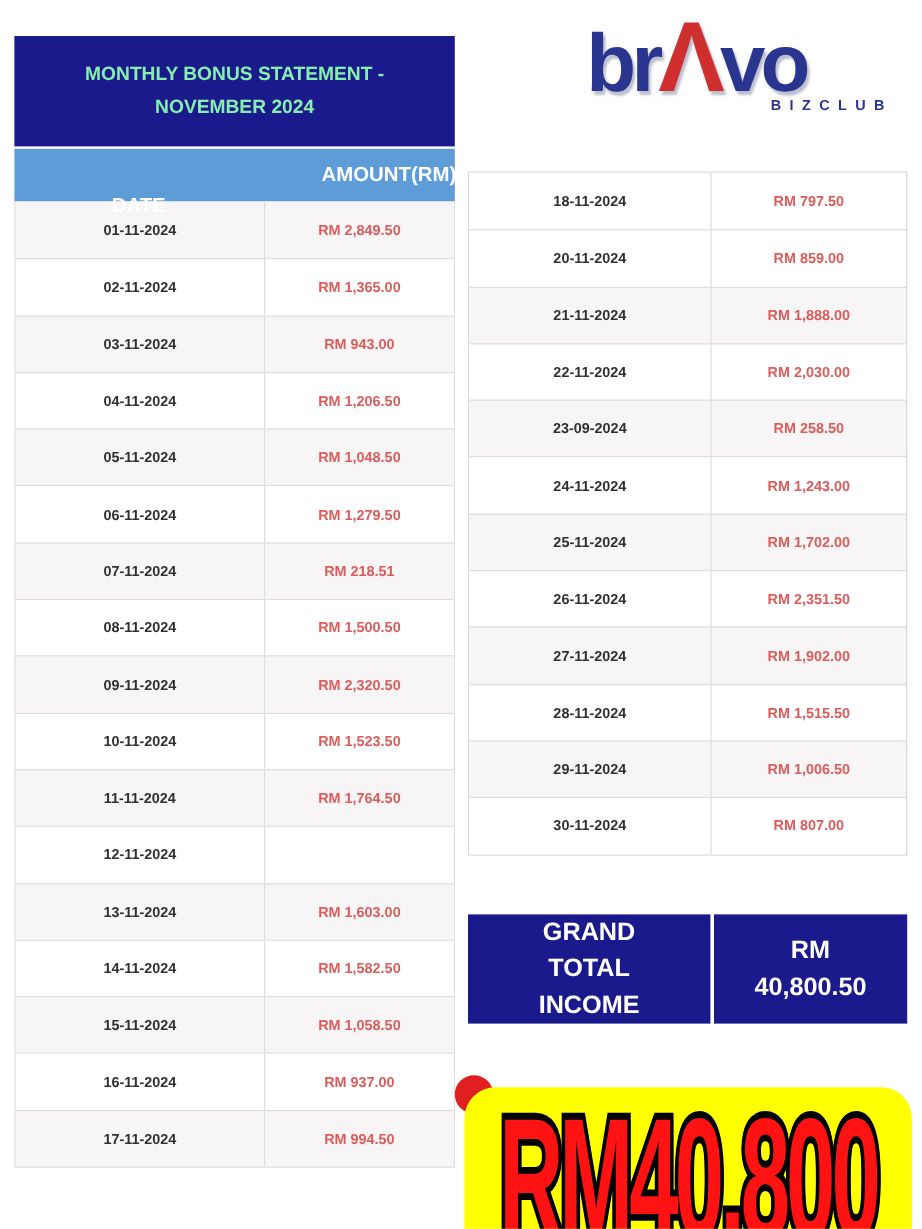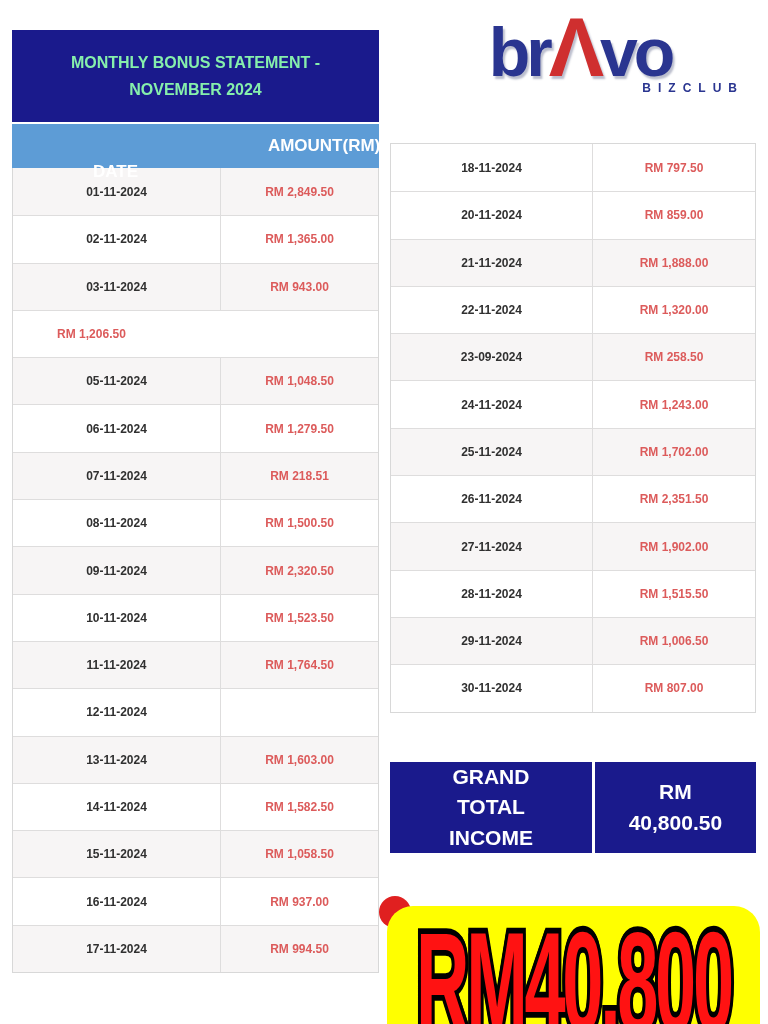--- a/index.html
+++ b/index.html
@@ -87,20 +87,21 @@
         </div>
         <div class="trow">
           <div class="cell date">02-11-2024</div>
           <div class="cell amount">RM 1,365.00</div>
         </div>
         <div class="trow shade">
           <div class="cell date">03-11-2024</div>
           <div class="cell amount">RM 943.00</div>
         </div>
         <div class="trow">
+          <div class="cell date">04-11-2024</div>
           <div class="cell amount">RM 1,206.50</div>
         </div>
         <div class="trow shade">
           <div class="cell date">05-11-2024</div>
           <div class="cell amount">RM 1,048.50</div>
         </div>
         <div class="trow">
           <div class="cell date">06-11-2024</div>
           <div class="cell amount">RM 1,279.50</div>
         </div>
@@ -165,21 +166,21 @@
       <div class="trow">
         <div class="cell date">20-11-2024</div>
         <div class="cell amount">RM 859.00</div>
       </div>
       <div class="trow shade">
         <div class="cell date">21-11-2024</div>
         <div class="cell amount">RM 1,888.00</div>
       </div>
       <div class="trow">
         <div class="cell date">22-11-2024</div>
-        <div class="cell amount">RM 1,320.00</div>
+        <div class="cell amount">RM 2,030.00</div>
       </div>
       <div class="trow shade">
         <div class="cell date">23-09-2024</div>
         <div class="cell amount">RM 258.50</div>
       </div>
       <div class="trow">
         <div class="cell date">24-11-2024</div>
         <div class="cell amount">RM 1,243.00</div>
       </div>
       <div class="trow shade">

